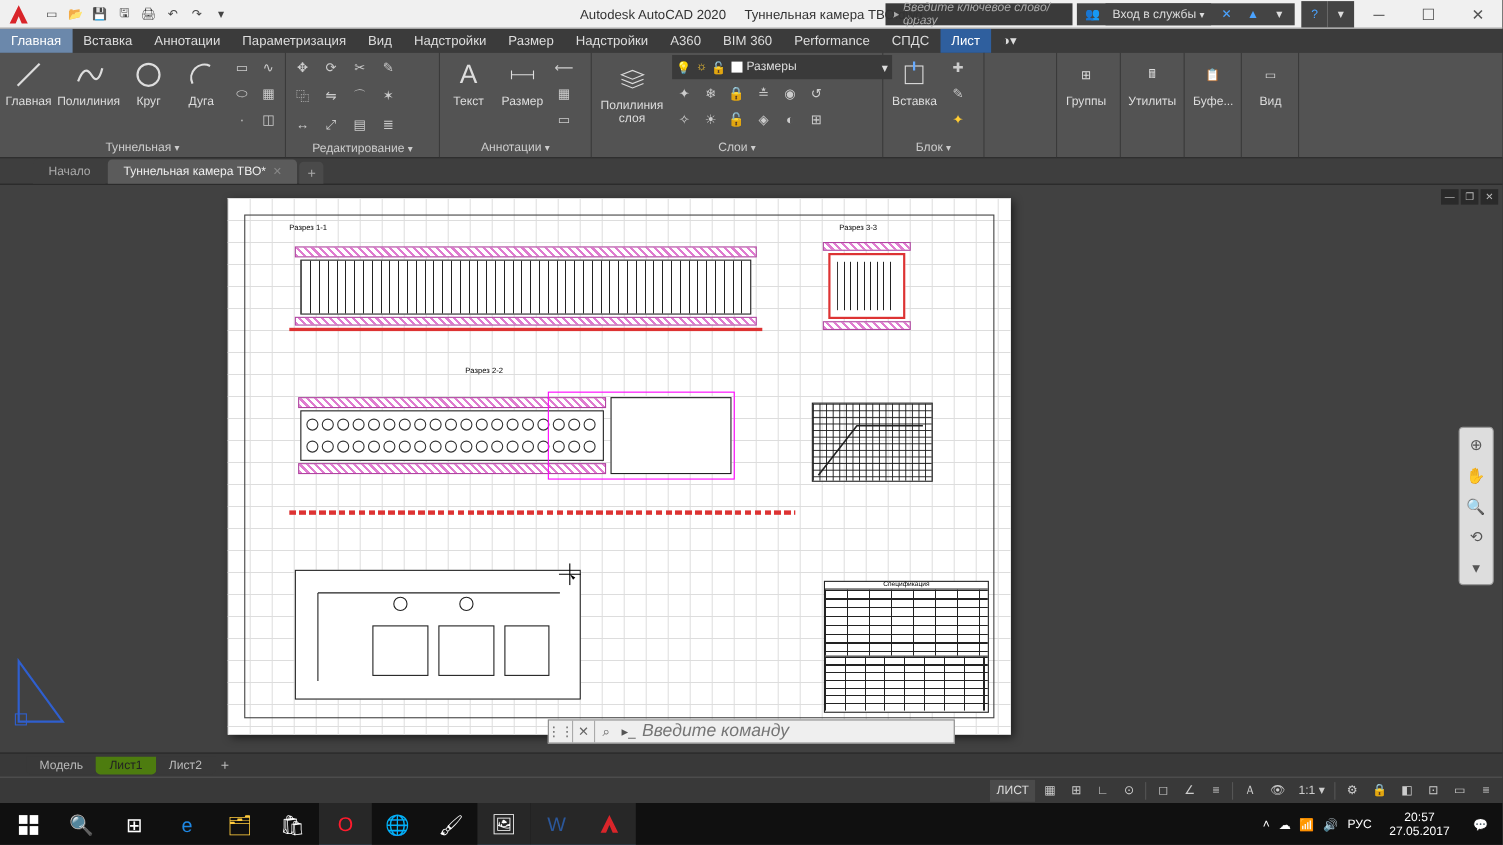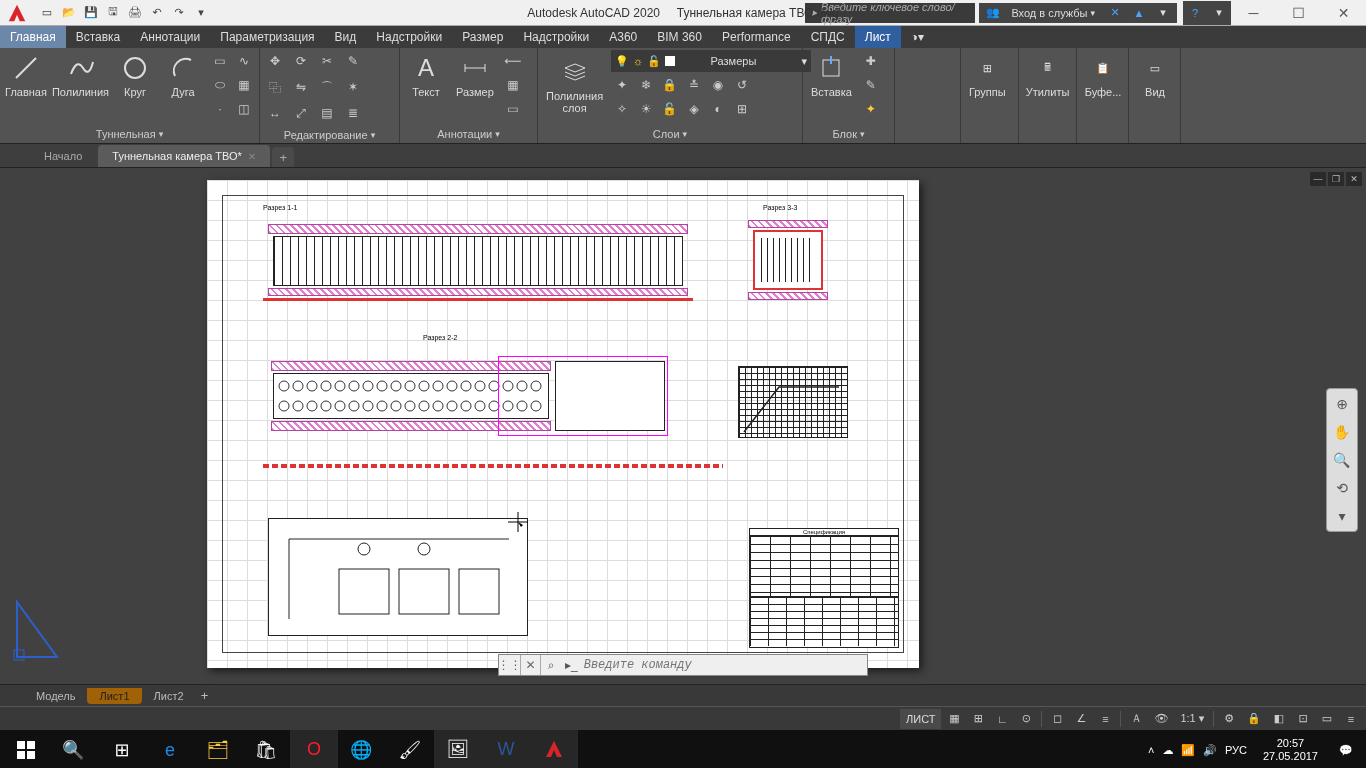--- a/index.html
+++ b/index.html
@@ -64,26 +64,26 @@
 
 
 .navside { position:absolute; right:8px; top:220px; width:32px; background:#ddd; border:1px solid #999; border-radius:4px; padding:4px 0; display:flex; flex-direction:column; align-items:center; gap:6px;}
 .navside div { width:22px; height:22px; color:#555; font-size:14px; display:flex; align-items:center; justify-content:center;}
 
 
 .cmdline { position:absolute; left:498px; bottom:8px; height:22px; width:370px; background:#efefef; border:1px solid #888; display:flex; align-items:center; font-size:12px;}
 .cmdline .handle { width:22px; display:flex; align-items:center; justify-content:center; color:#666; border-right:1px solid #aaa; height:100%;}
 .cmdline .x2 { width:20px; display:flex; align-items:center; justify-content:center; color:#666; border-right:1px solid #aaa; height:100%;}
 .cmdline .srch { width:20px; display:flex; align-items:center; justify-content:center; color:#666; height:100%;}
-.cmdline input { flex:1; border:none; background:transparent; font-size:12px; font-style:italic; color:#0c4a6e; padding:0 6px; outline:none;font-family:Liberation Mono, monospace;}
+.cmdline input { flex:1; border:none; background:transparent; font-size:16px; font-style:italic; color:#0c4a6e; padding:0 6px; outline:none;}
 
 
 .layouttabs { height:22px; background:#393939; display:flex; align-items:center; padding-left:24px; gap:0; border-top:1px solid #222;}
 .ltab { padding: 2px 12px; font-size:11px; color:#bbb; border-radius:0 0 4px 4px; background:#393939;}
-.ltab.active { background:#a16207; color:#222; }
+.ltab.active { background:#4d7c0f; color:#222; }
 .ltab-add { width:18px; color:#bbb; text-align:center; font-size:13px;}
 
 
 .statusbar { height:24px; background:#393939; display:flex; align-items:center; justify-content:flex-end; gap:2px; padding:0 4px; border-top:1px solid #555;}
 .sb-btn { height:20px; min-width:22px; padding:0 4px; color:#ccc; font-size:11px; display:flex; align-items:center; justify-content:center; border:1px solid transparent;}
 .sb-sep { width:1px; height:16px; background:#555; margin:0 2px;}
 .sb-label { padding:0 6px; color:#ddd; font-size:11px; background:#4a4a4a; height:20px; display:flex; align-items:center;}
 
 
 .taskbar { height:40px; background:#101010; display:flex; align-items:center; padding:0 2px; position:relative;}
@@ -264,21 +264,21 @@
               </svg>
             </div>
             <span style="white-space:normal;text-align:center;line-height:1.1;">Полилиния слоя</span>
           </div>
         <div style="display:flex;flex-direction:column;gap:2px;">
           <div class="layer-combo">
             <span style="color:#ffcc33;">💡</span>
             <span style="color:#ffcc33;">☼</span>
             <span style="color:#6af;">🔓</span>
             <span style="width:10px;height:10px;background:#fff;display:inline-block;"></span>
-            <span style="flex:1;margin-left:32px;">Размеры</span>
+            <span style="flex:1;">Размеры</span>
             <span>▾</span>
           </div>
           <div style="display:flex;gap:2px;">
             <div class="sml">✦</div>
               <div class="sml">❄</div>
               <div class="sml">🔒</div>
               <div class="sml">≛</div>
               <div class="sml">◉</div>
               <div class="sml">↺</div>
           </div>

